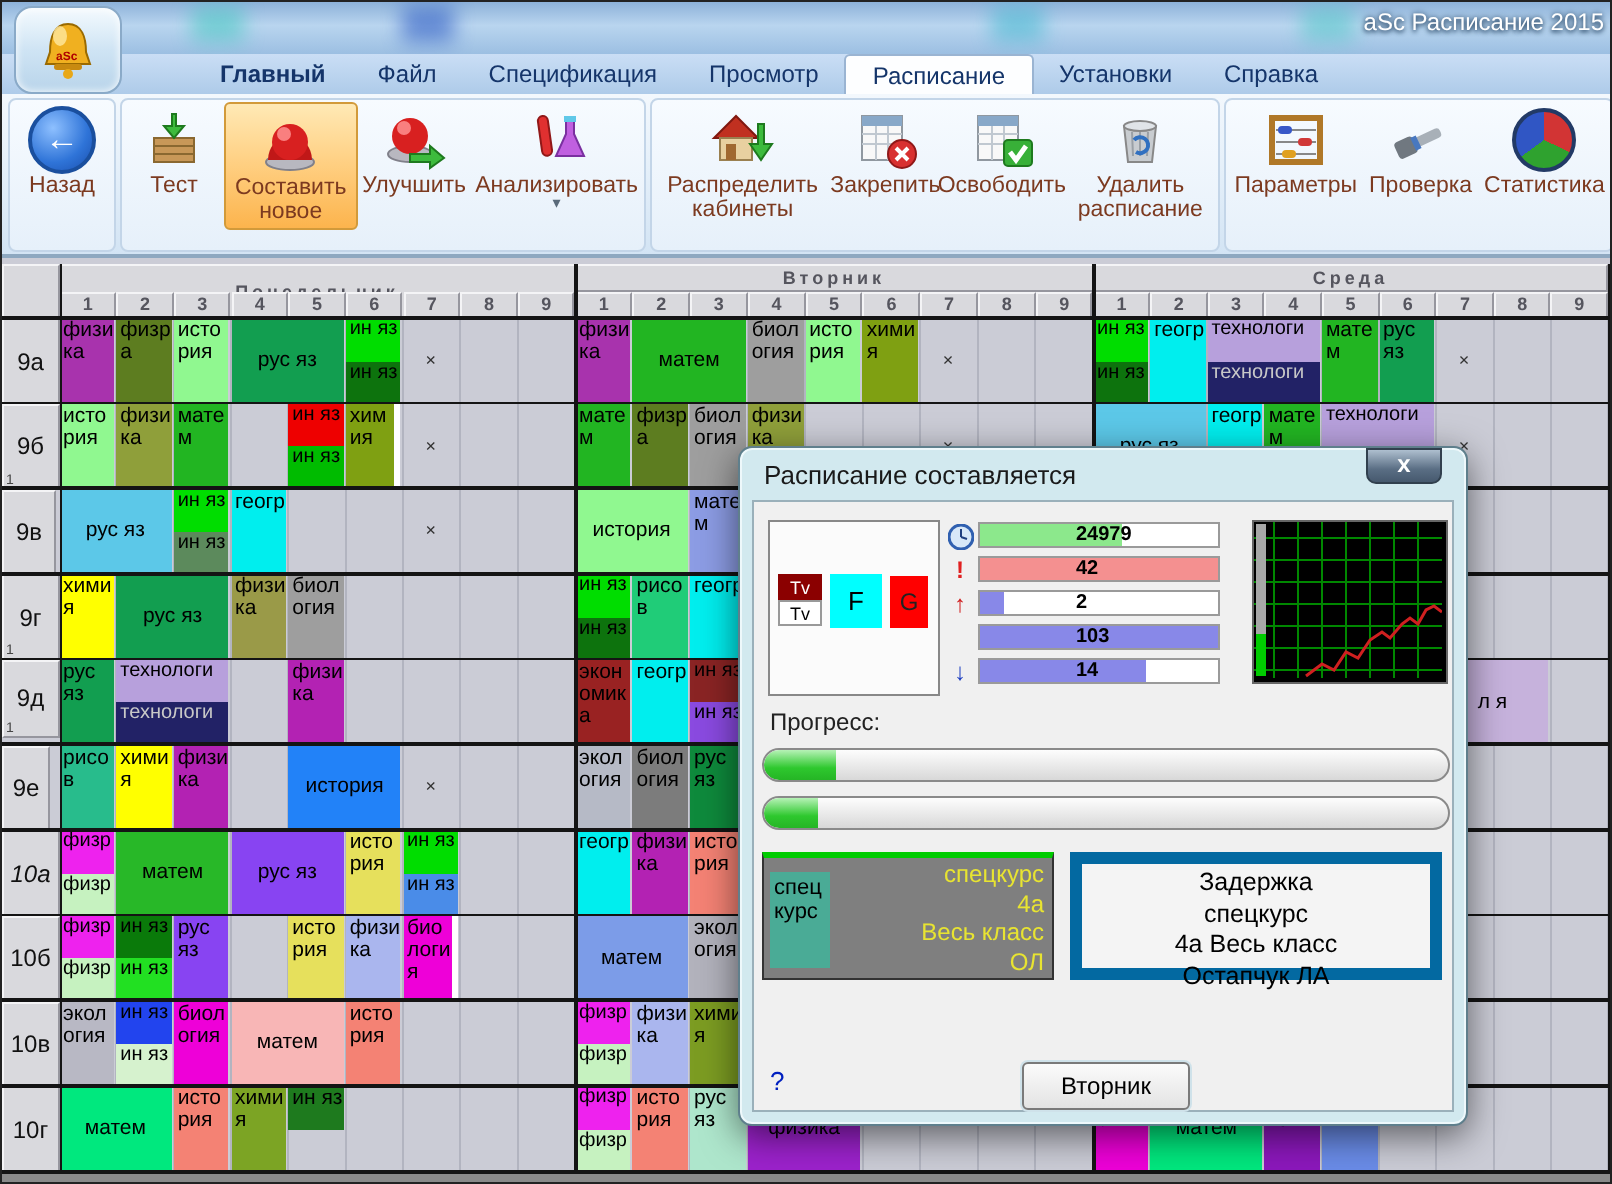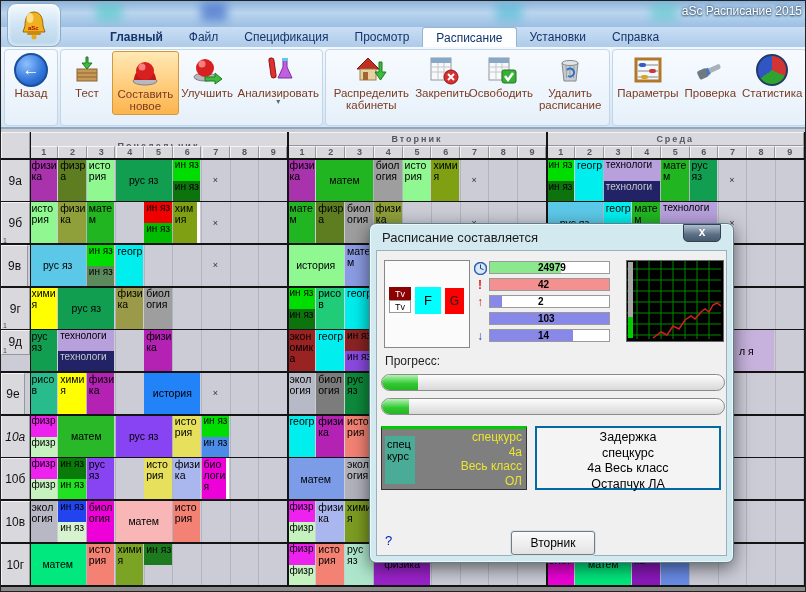--- a/index.html
+++ b/index.html
@@ -78,21 +78,21 @@
   .plabel{position:absolute;left:8px;top:103px;font-size:12px;color:#222;}
   .pbar{position:absolute;left:4px;width:344px;height:17px;border:1px solid #8a8a8a;border-radius:9px;
     background:linear-gradient(180deg,#fdfdfd,#d8d8d8);box-sizing:border-box;overflow:hidden;}
   .pbar .fill{position:absolute;left:0;top:0;bottom:0;border-radius:8px 0 0 8px;
     background:linear-gradient(180deg,#b6f2b6,#2ec82e 60%,#25b525);}
   .card{position:absolute;left:4px;top:175px;width:146px;height:64px;background:#7f7f7f;
     border:1px solid #333;border-top:3px solid #0c0;box-sizing:border-box;}
   .card .tile2{position:absolute;left:3px;top:7px;width:30px;height:48px;background:#4aab96;
     font-size:11px;line-height:12px;color:#000;padding:2px;box-sizing:border-box;overflow-wrap:anywhere;}
   .card .ylines{position:absolute;right:4px;top:1px;text-align:right;font-size:12px;line-height:14.5px;color:#e8e431;}
-  .infobox{position:absolute;left:158px;top:175px;width:186px;height:64px;background:#f4f4f4;border:2px solid #0369a1;
+  .infobox{position:absolute;left:158px;top:175px;width:186px;height:64px;background:#f4f4f4;border:6px solid #0369a1;
     box-sizing:border-box;text-align:center;font-size:12.5px;line-height:15.5px;color:#000;padding-top:2px;}
   .helpq{position:absolute;left:8px;top:282px;font-size:13px;color:#0020c0;}
   .cancelbtn{position:absolute;left:134px;top:280px;width:82px;height:22px;border:1px solid #7a7a7a;border-radius:3px;
     background:linear-gradient(180deg,#fbfbfb,#e3e3e3);font-size:12px;color:#000;
     display:flex;align-items:center;justify-content:center;box-shadow:0 0 0 1px #cfe2ea;}
 </style>
 </head>
 <body>
 
 <div id="app">
@@ -487,21 +487,21 @@
         <div class="half" style="top: 50%; background: rgb(13, 115, 13);">
           <div class="tx">ин яз</div>
         </div>
       </div>
       <div class="cell" style="left: 315.278px; top: 286.24px; width: 27.7778px; height: 42.68px; background: rgb(32, 204, 120);">
         <div class="tx">рисов</div>
       </div>
       <div class="cell" style="left: 344.056px; top: 286.24px; width: 27.7778px; height: 42.68px; background: rgb(0, 238, 238);">
         <div class="tx">геогр</div>
       </div>
-      <div class="rowlabel" style="left: 0px; top: 328.92px; width: 28.5px; height: 25px;">
+      <div class="rowlabel" style="left: 0px; top: 328.92px; width: 28.5px; height: 39px;">
         <span>9д</span>
         <span class="mk">1</span>
       </div>
       <div class="band" style="left: 28.5px; top: 328.92px; width: 258px; height: 42.68px; background-image: repeating-linear-gradient(90deg, transparent 0px, transparent 27.6667px, rgb(178, 180, 192) 27.6667px, rgb(178, 180, 192) 28.6667px);"></div>
       <div class="band" style="left: 286.5px; top: 328.92px; width: 259px; height: 42.68px; background-image: repeating-linear-gradient(90deg, transparent 0px, transparent 27.7778px, rgb(178, 180, 192) 27.7778px, rgb(178, 180, 192) 28.7778px);"></div>
       <div class="band" style="left: 545.5px; top: 328.92px; width: 257.5px; height: 42.68px; background-image: repeating-linear-gradient(90deg, transparent 0px, transparent 27.6111px, rgb(178, 180, 192) 27.6111px, rgb(178, 180, 192) 28.6111px);"></div>
       <div class="cell" style="left: 28.5px; top: 328.92px; width: 27.6667px; height: 42.68px; background: rgb(18, 158, 80);">
         <div class="tx">рус яз</div>
       </div>
       <div class="cell" style="left: 57.1667px; top: 328.92px; width: 56.3333px; height: 42.68px;">

